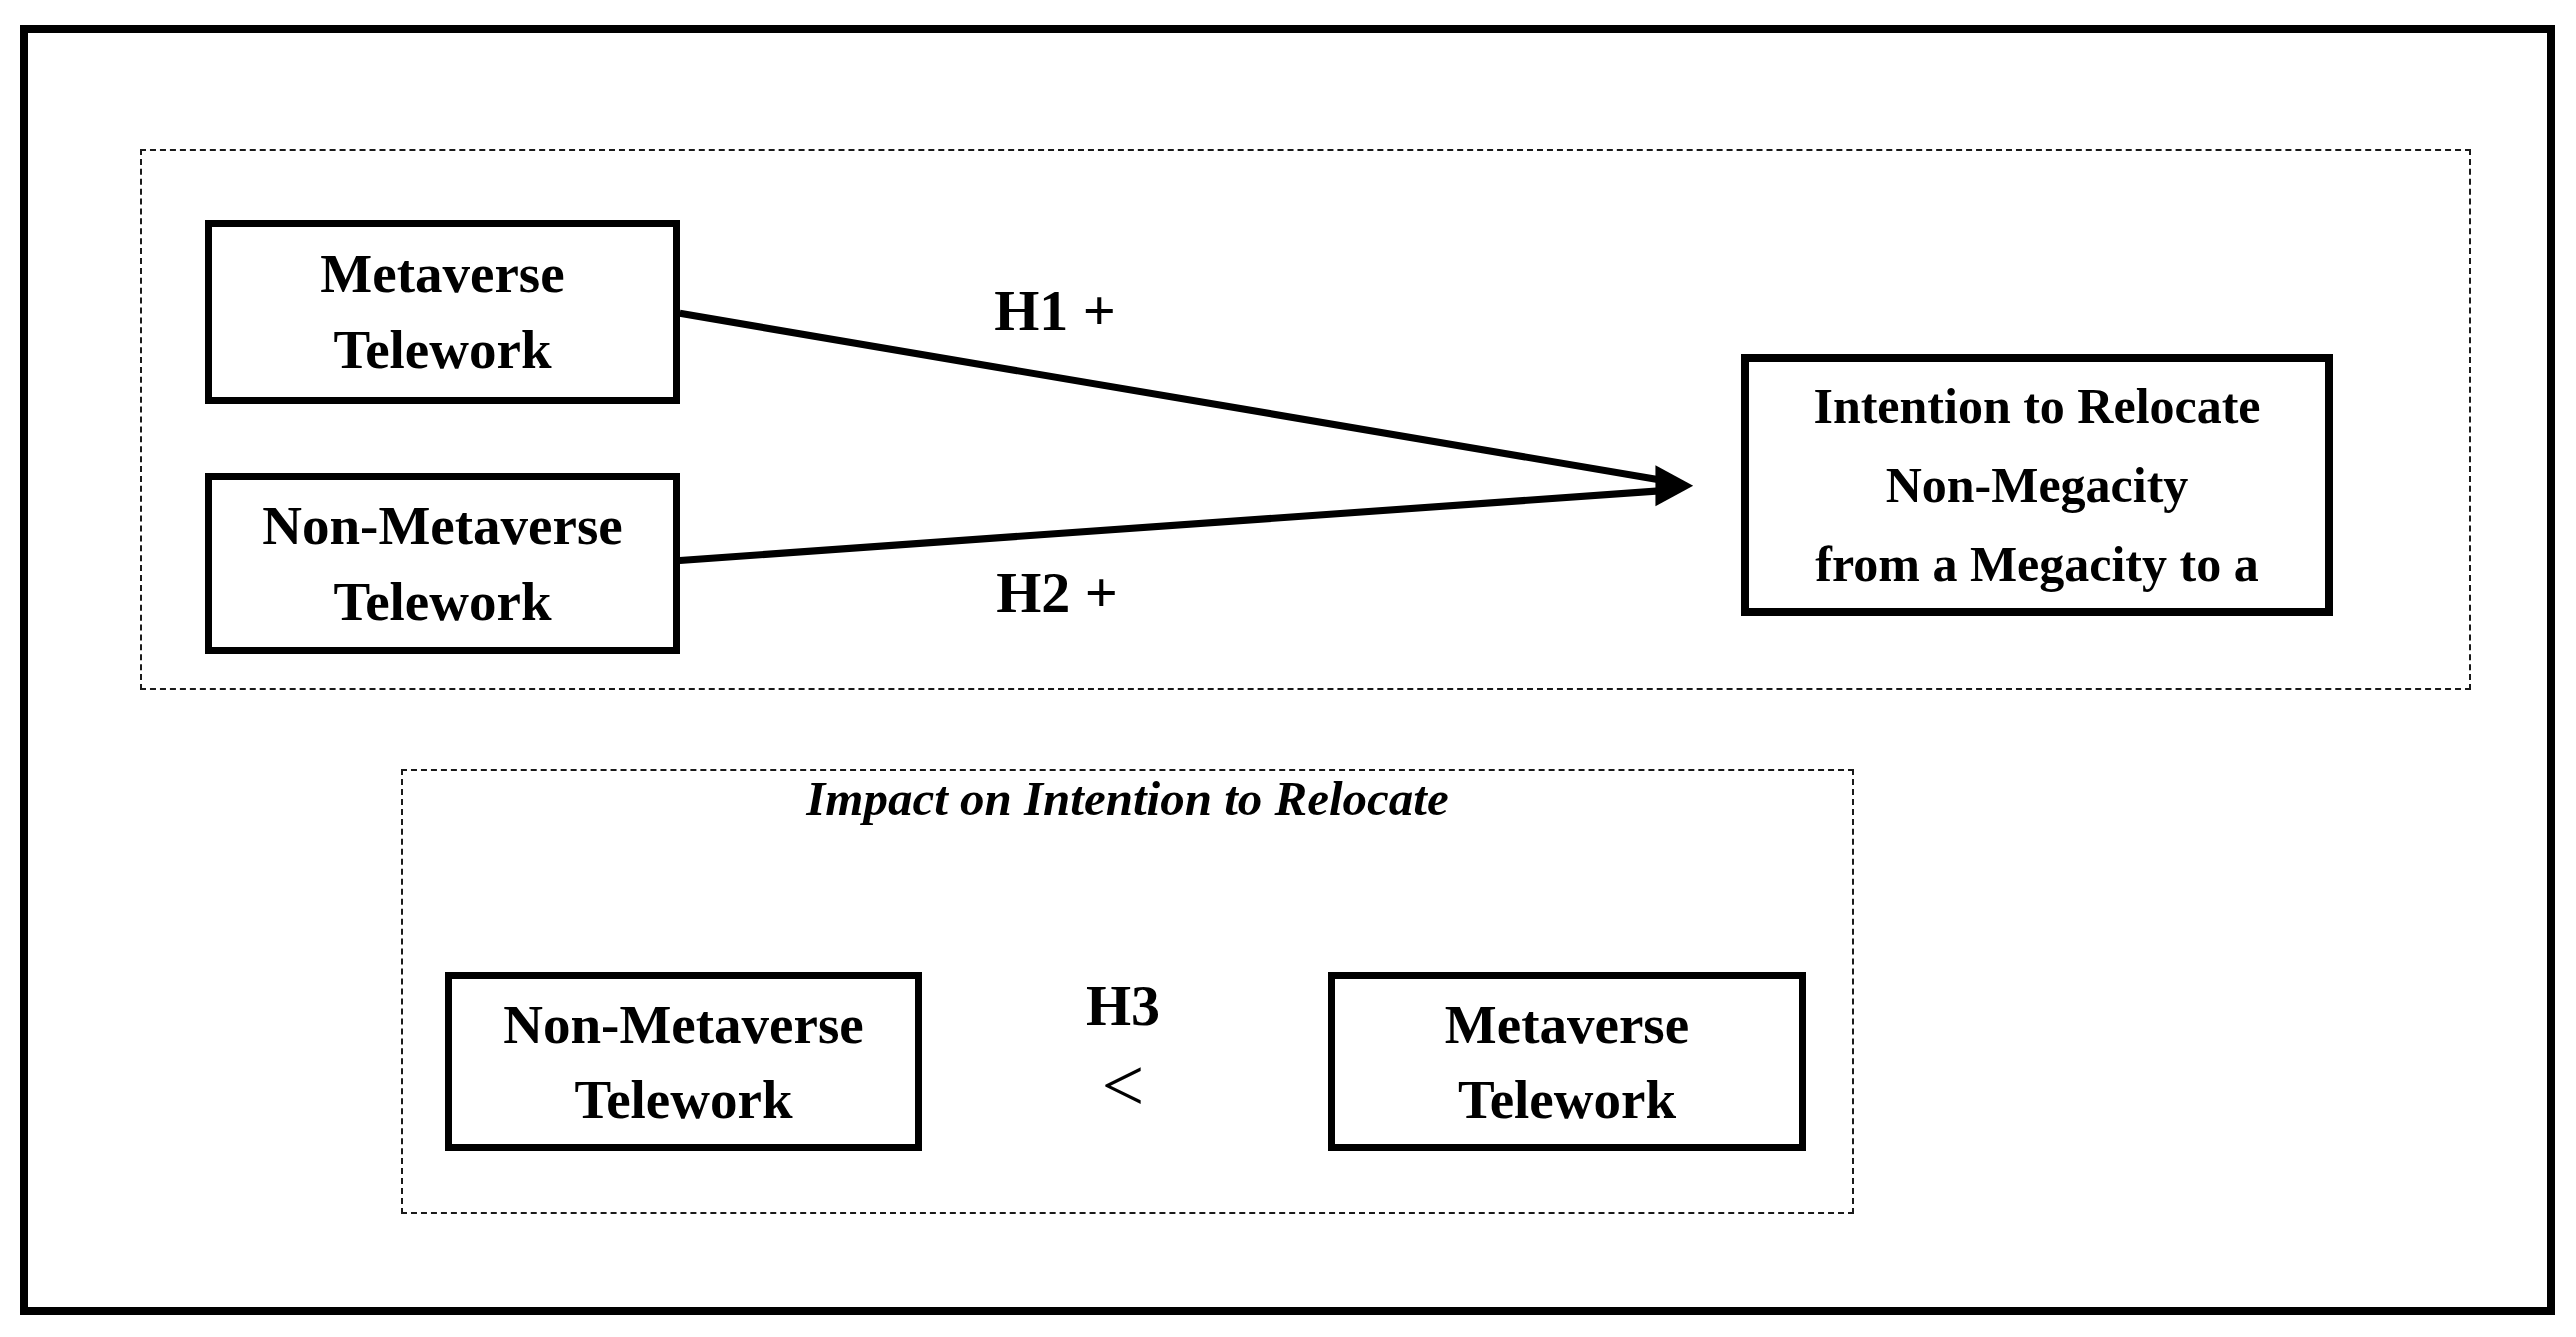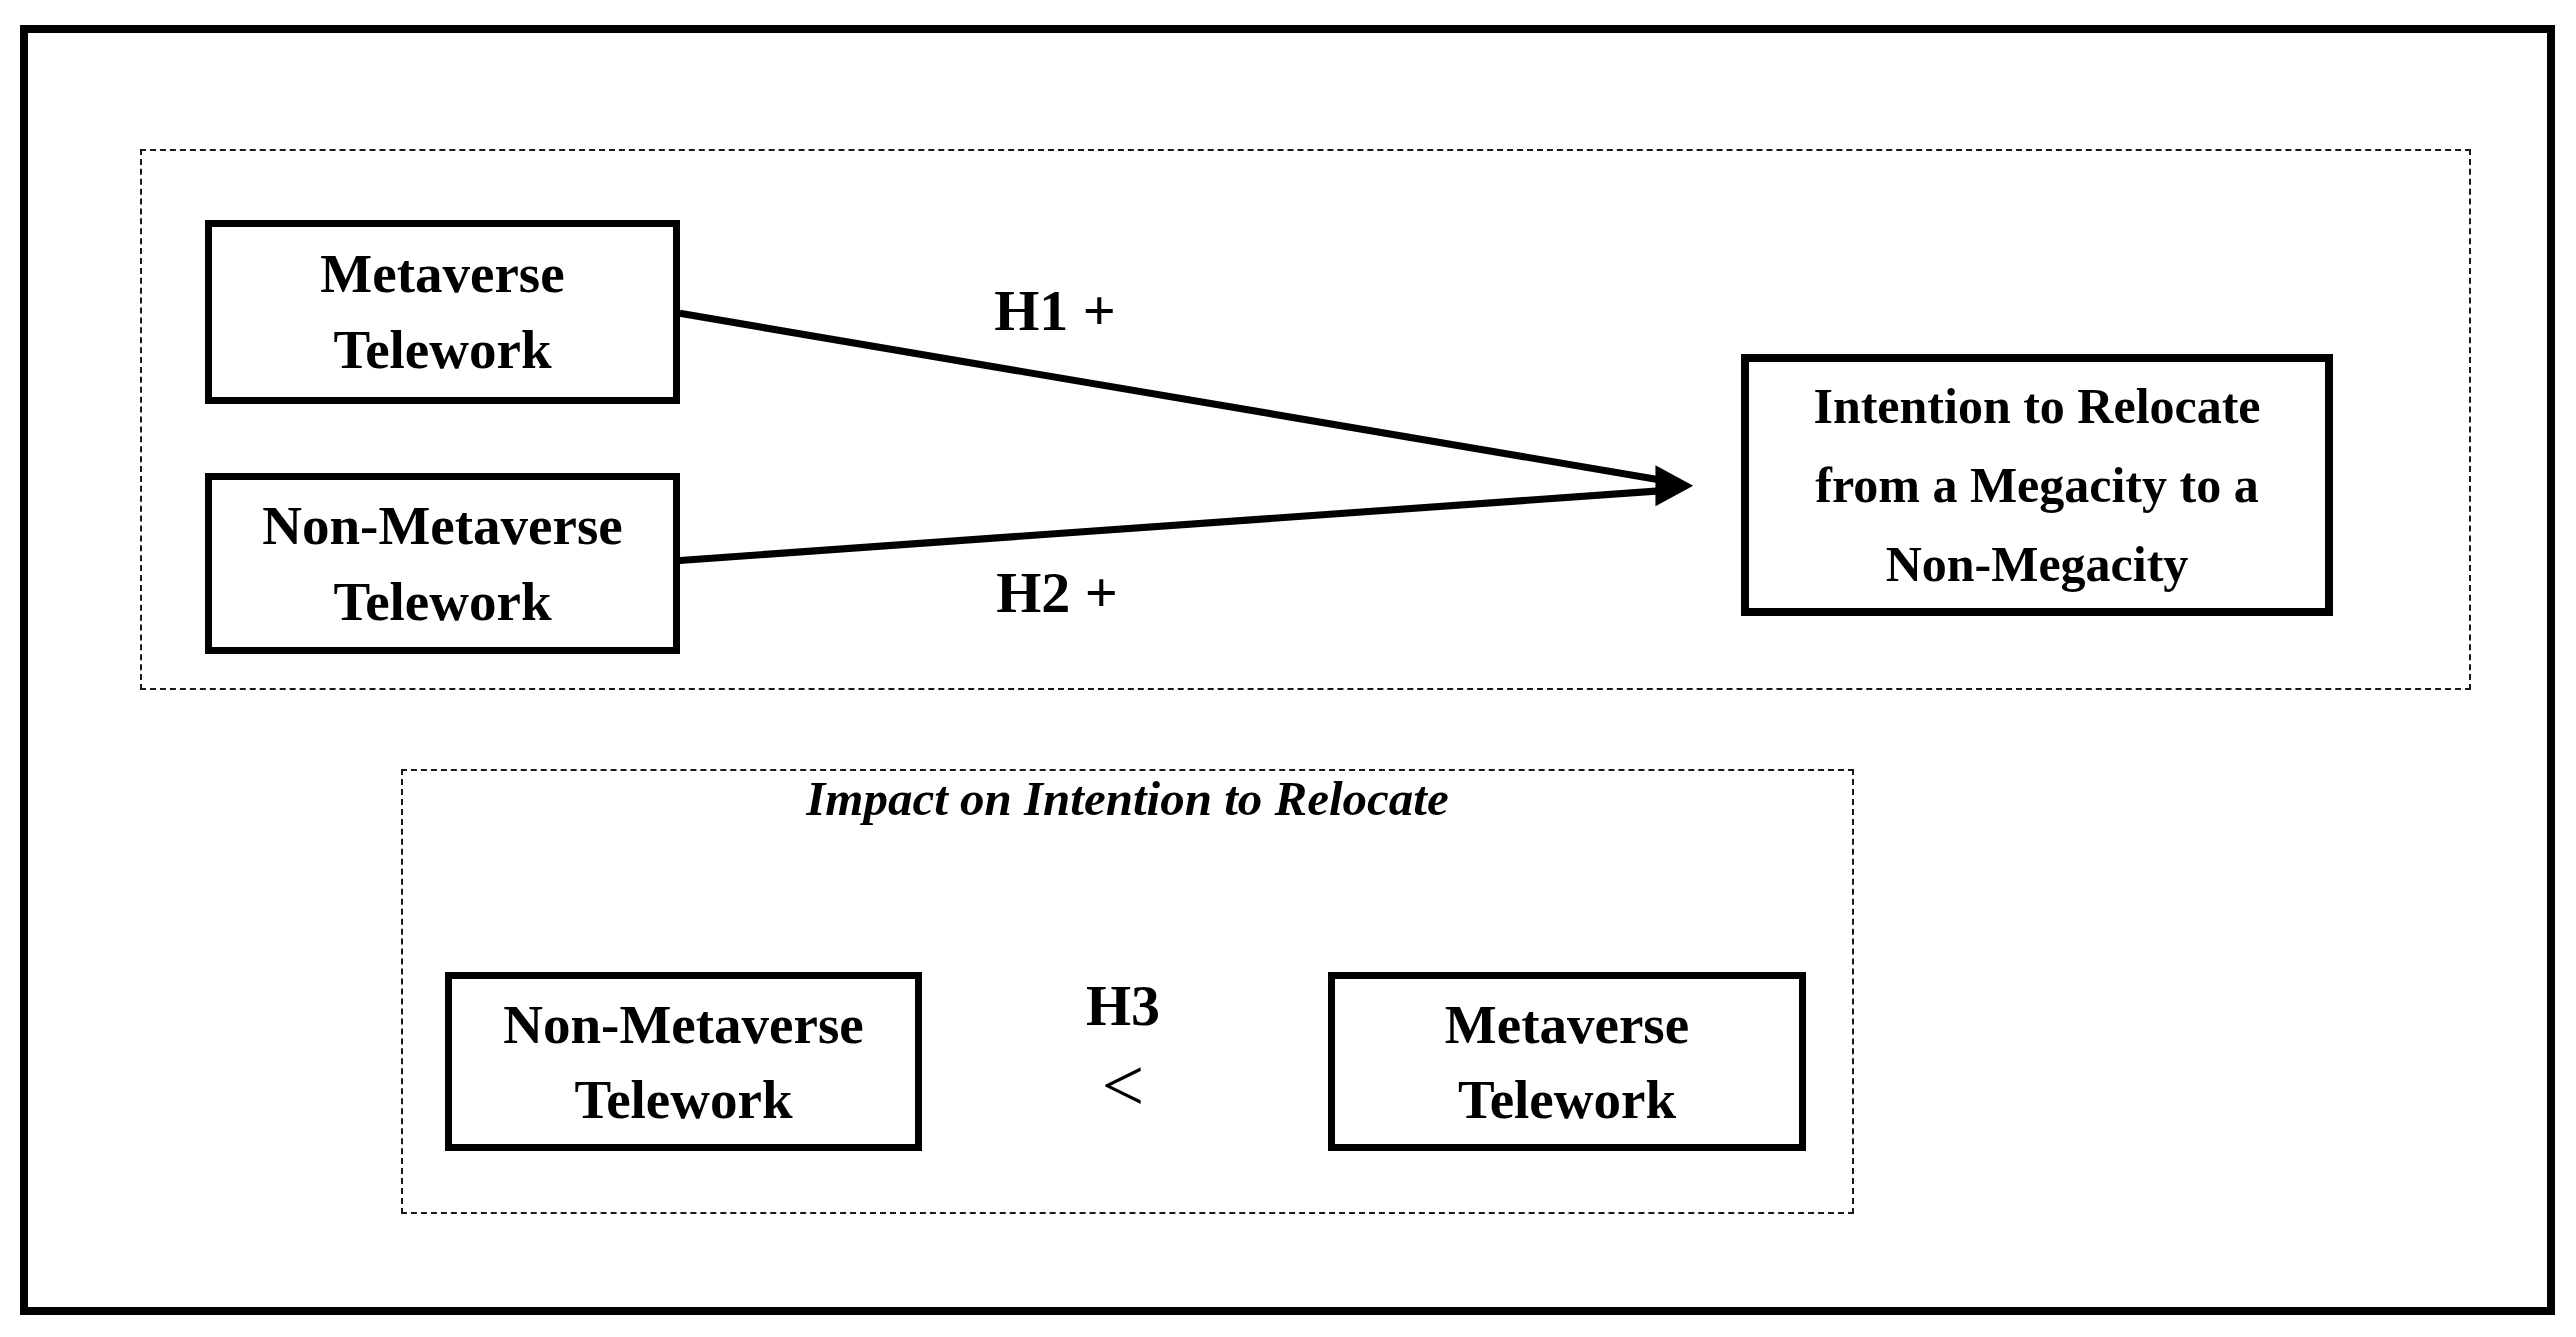--- a/index.html
+++ b/index.html
@@ -65,22 +65,22 @@
     <div class="line">Telework</div>
   </div>
 
   <div class="node node-nonmetaverse">
     <div class="line">Non-Metaverse</div>
     <div class="line">Telework</div>
   </div>
 
   <div class="node node-intention">
     <div class="line">Intention to Relocate</div>
+    <div class="line">Non-Megacity</div>
     <div class="line">from a Megacity to a</div>
-    <div class="line">Non-Megacity</div>
   </div>
 
   <div class="hyp-label hyp-h1">H1 +</div>
   <div class="hyp-label hyp-h2">H2 +</div>
 
   <div class="dashed-panel panel-bottom"></div>
 
   <div class="panel-heading">
     <div>Impact on Intention to Relocate</div>
   </div>

